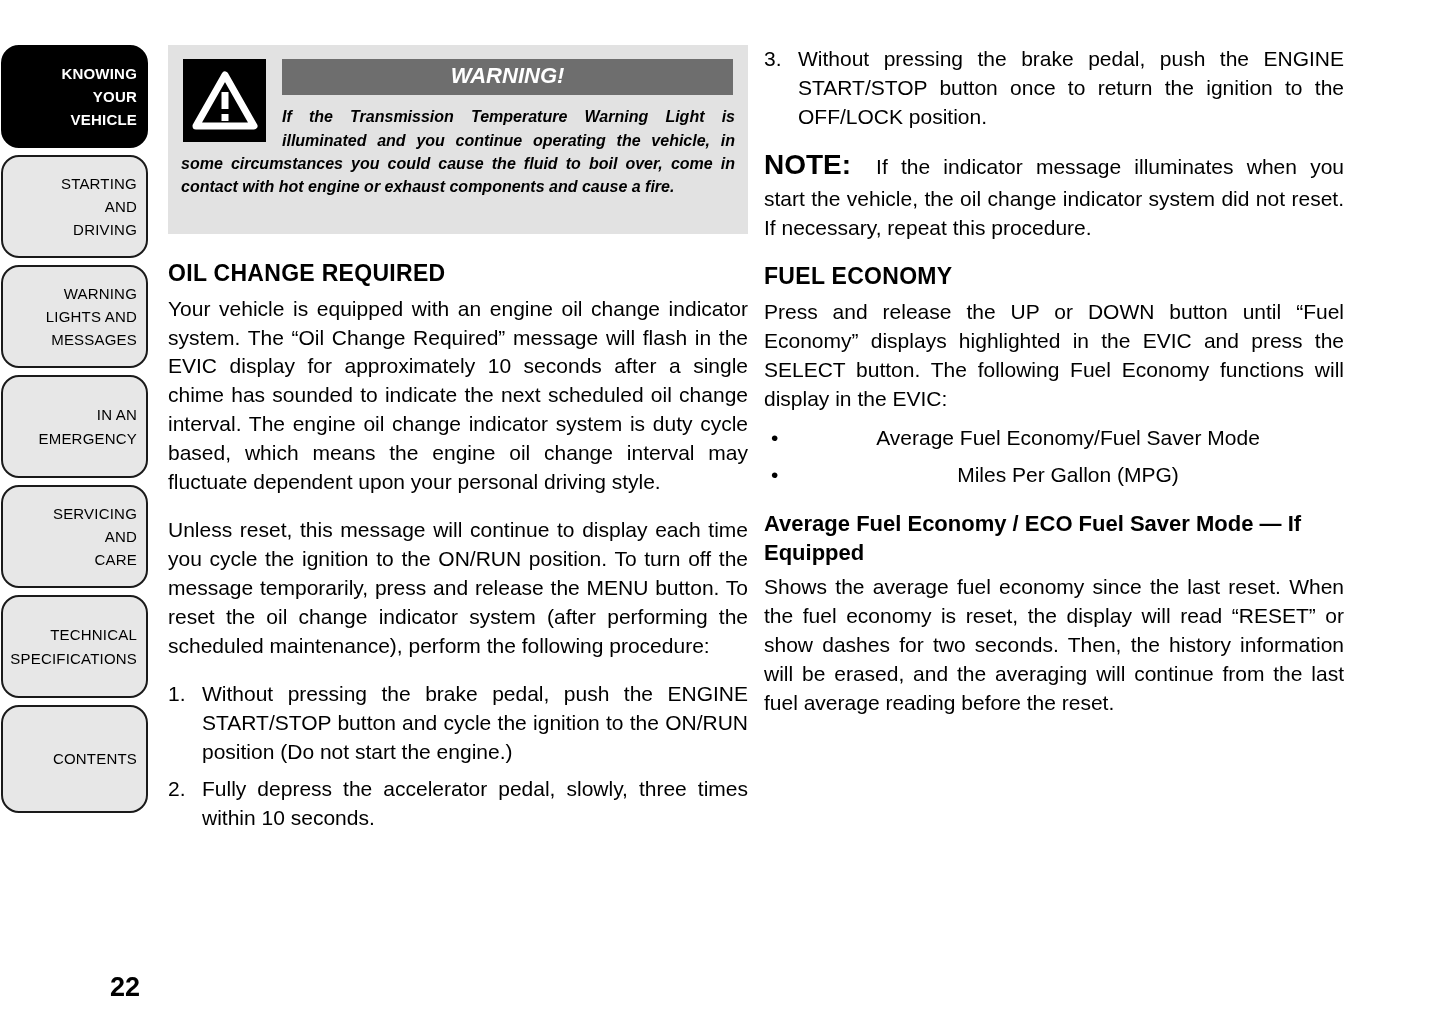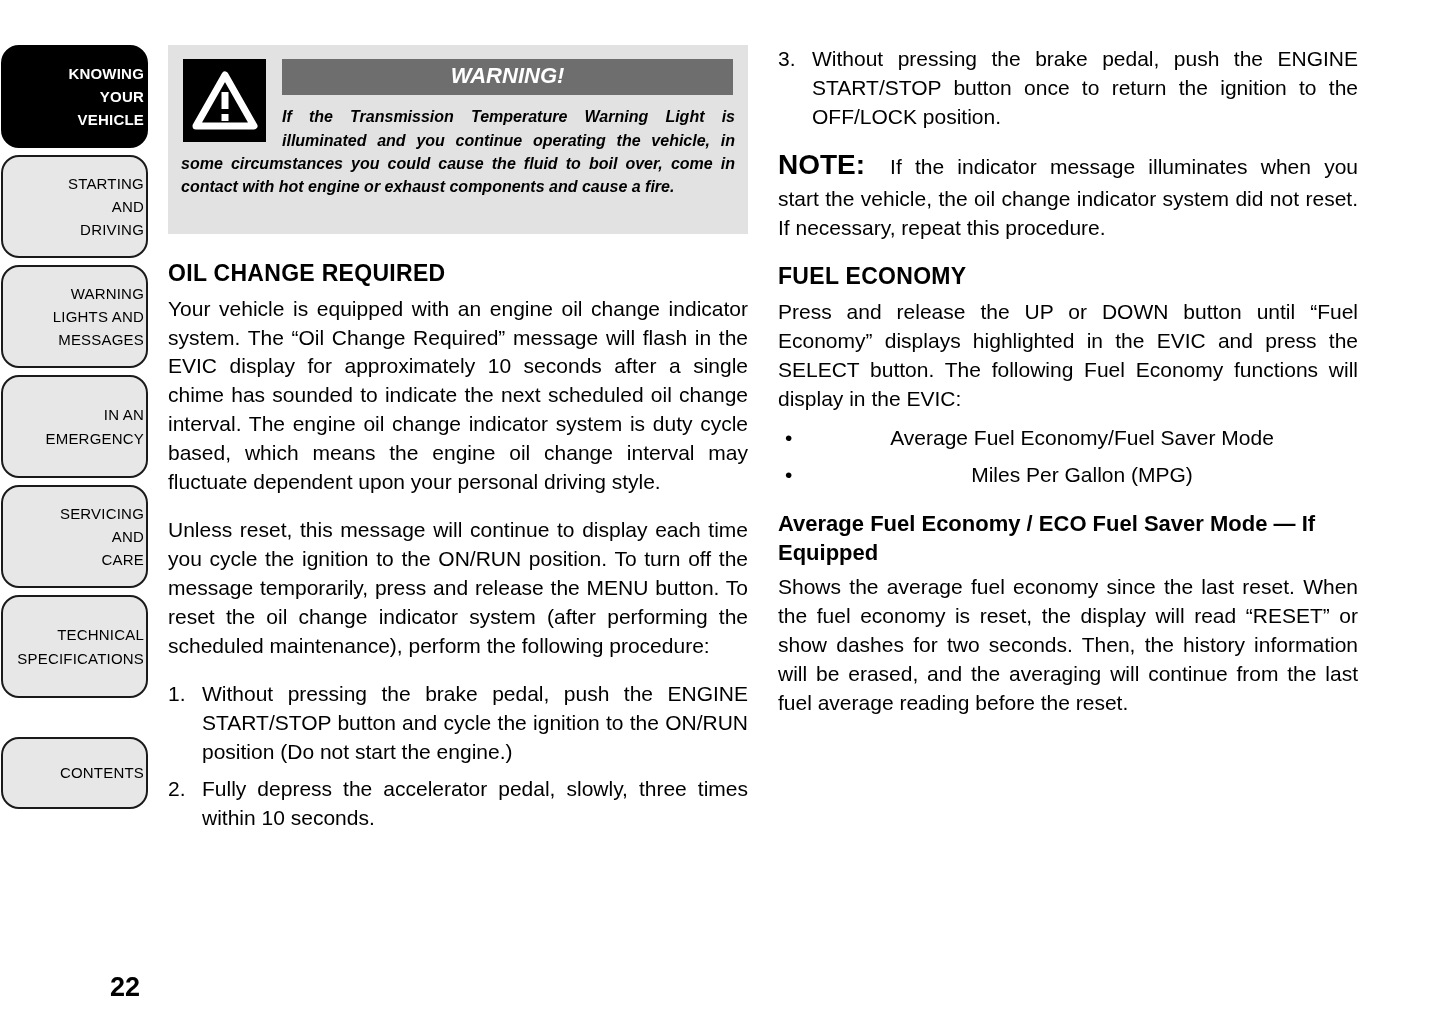--- a/index.html
+++ b/index.html
@@ -32,47 +32,47 @@
     box-sizing: border-box;
     height: 103px;
     margin-left: 1px;
     background: #e7e7e7;
     border: 2px solid #1a1a1a;
     border-radius: 18px;
     display: flex;
     align-items: center;
     justify-content: flex-end;
     text-align: right;
-    padding-right: 2px;
+    padding-right: 9px;
     font-size: 15px;
     line-height: 1.55;
     white-space: pre-line;
     letter-spacing: 0.2px;
   }
   .tab.active {
     background: #000;
     border-color: #000;
     color: #fff;
     font-weight: bold;
   }
-  .tab.short { height: 72px; margin-top: 32px; }
+  .tab.short { height: 108px; }
   .page-number {
     position: absolute;
     left: 110px;
     top: 972px;
     font-size: 27px;
     font-weight: bold;
   }
 
   
   .content {
     box-sizing: border-box;
     padding: 45px 0 0 20px;
     display: flex;
-    gap: 30px;
+    gap: 16px;
   }
   .col {
     width: 580px;
     font-size: 21px;
     line-height: 1.38;
     text-align: justify;
   }
   .col p { margin: 0 0 19px 0; }
 
   h2.section-heading {

